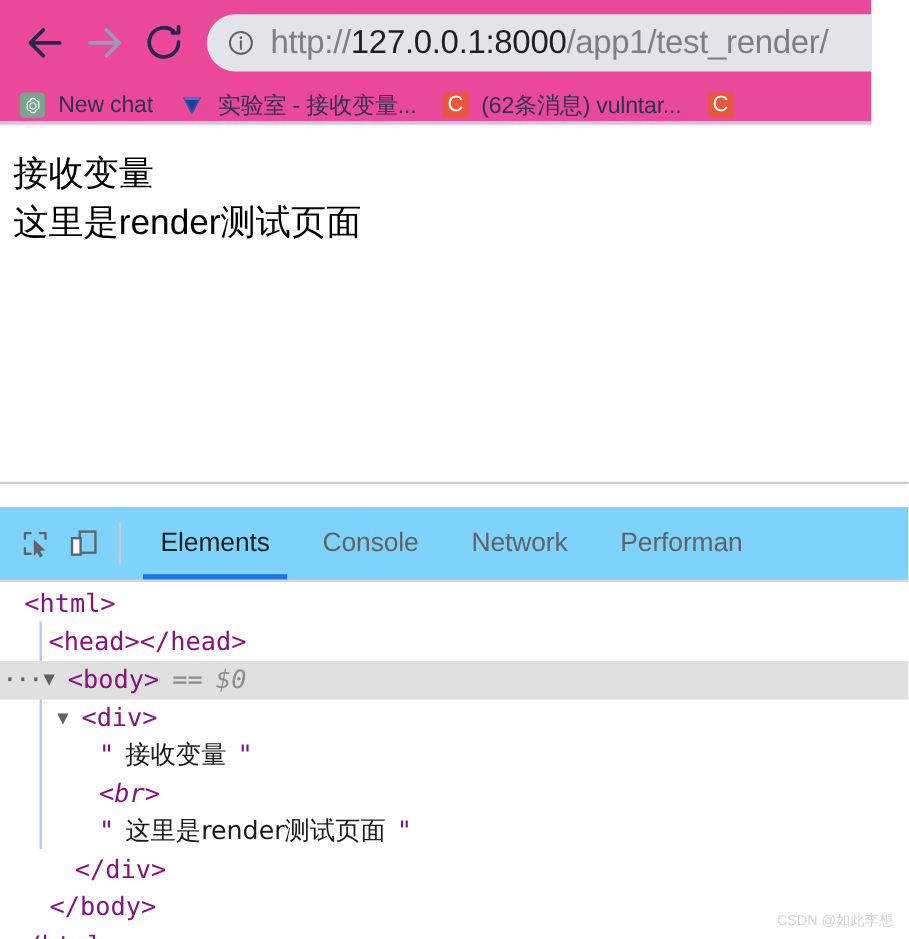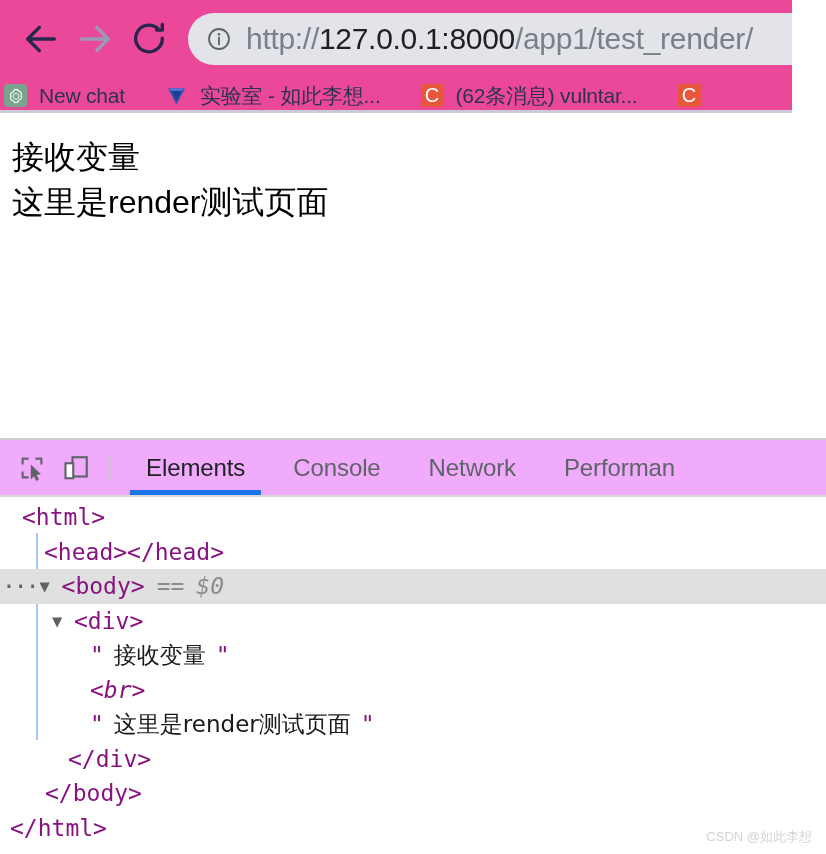--- a/index.html
+++ b/index.html
@@ -76,21 +76,22 @@
   }
   .url-scheme { color: #7b7f87; }
   .url-host   { color: #1f1f23; }
   .url-path   { color: #7b7f87; }
 
   
   .bookmarks-bar {
     height: 35px;
     display: flex;
     align-items: center;
-    gap: 16px;
+    padding-left: 14px;
+    gap: 0;
     position: relative;
     overflow: hidden;
   }
   .bookmarks-bar::after {
     content: "";
     position: absolute;
     left: 0; right: 0; bottom: 0;
     height: 3px;
     background: #c9cbda;
   }
@@ -152,28 +153,29 @@
 
   
   .devtools {
     border-top: 2px solid #cdcdcd;
     background: #ffffff;
     height: 414px;
     position: relative;
   }
 
   .dt-toolbar {
-    height: 57px;
-    background: #f0abfc;
+    height: 68px;
+    background: #7dd3fc;
     border-bottom: 2px solid #d8d8d8;
     display: flex;
     align-items: stretch;
     padding-left: 10px;
     overflow: hidden;
     position: relative;
+    margin-top: 21px;
   }
 
   .dt-tool-btn {
     width: 44px;
     display: flex;
     align-items: center;
     justify-content: center;
     cursor: pointer;
     flex: 0 0 auto;
   }
@@ -330,21 +332,21 @@
     </div>
 
     <div class="bookmark">
       <span class="bm-icon tencent">
         <svg width="23" height="23" viewBox="0 0 24 24">
           <path d="M3.2 4.6 H20.8 L12 21.4 Z" fill="#2d55b0"></path>
           <path d="M6.6 7.4 H17.4 L12 17.6 Z" fill="#1b3f96"></path>
           <rect x="5.2" y="4.6" width="13.6" height="2.6" fill="#4a74d8"></rect>
         </svg>
       </span>
-      <span class="bm-label">实验室 - 如此李想...</span>
+      <span class="bm-label">实验室 - 接收变量...</span>
     </div>
 
     <div class="bookmark">
       <span class="bm-icon csdn">C</span>
       <span class="bm-label">(62条消息) vulntar...</span>
     </div>
 
     <div class="bookmark">
       <span class="bm-icon csdn">C</span>
       <span class="bm-label"></span>

